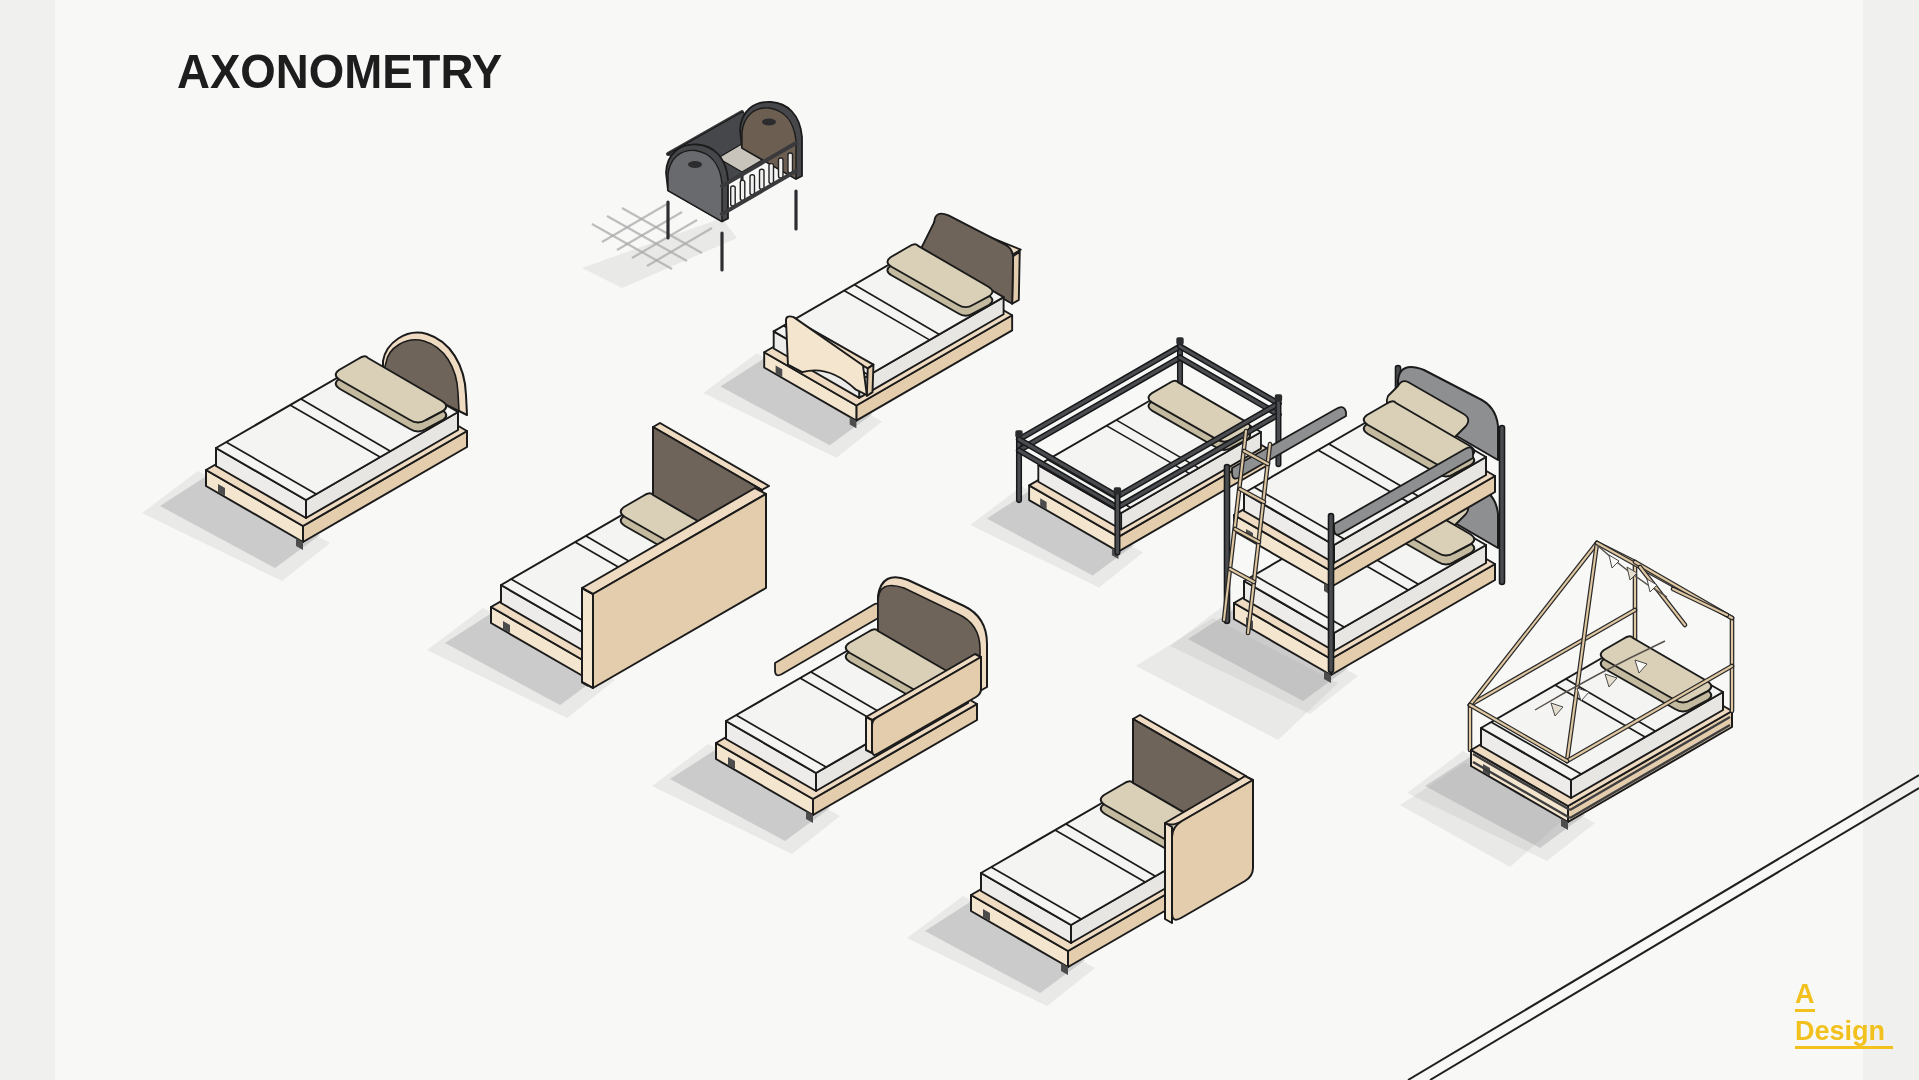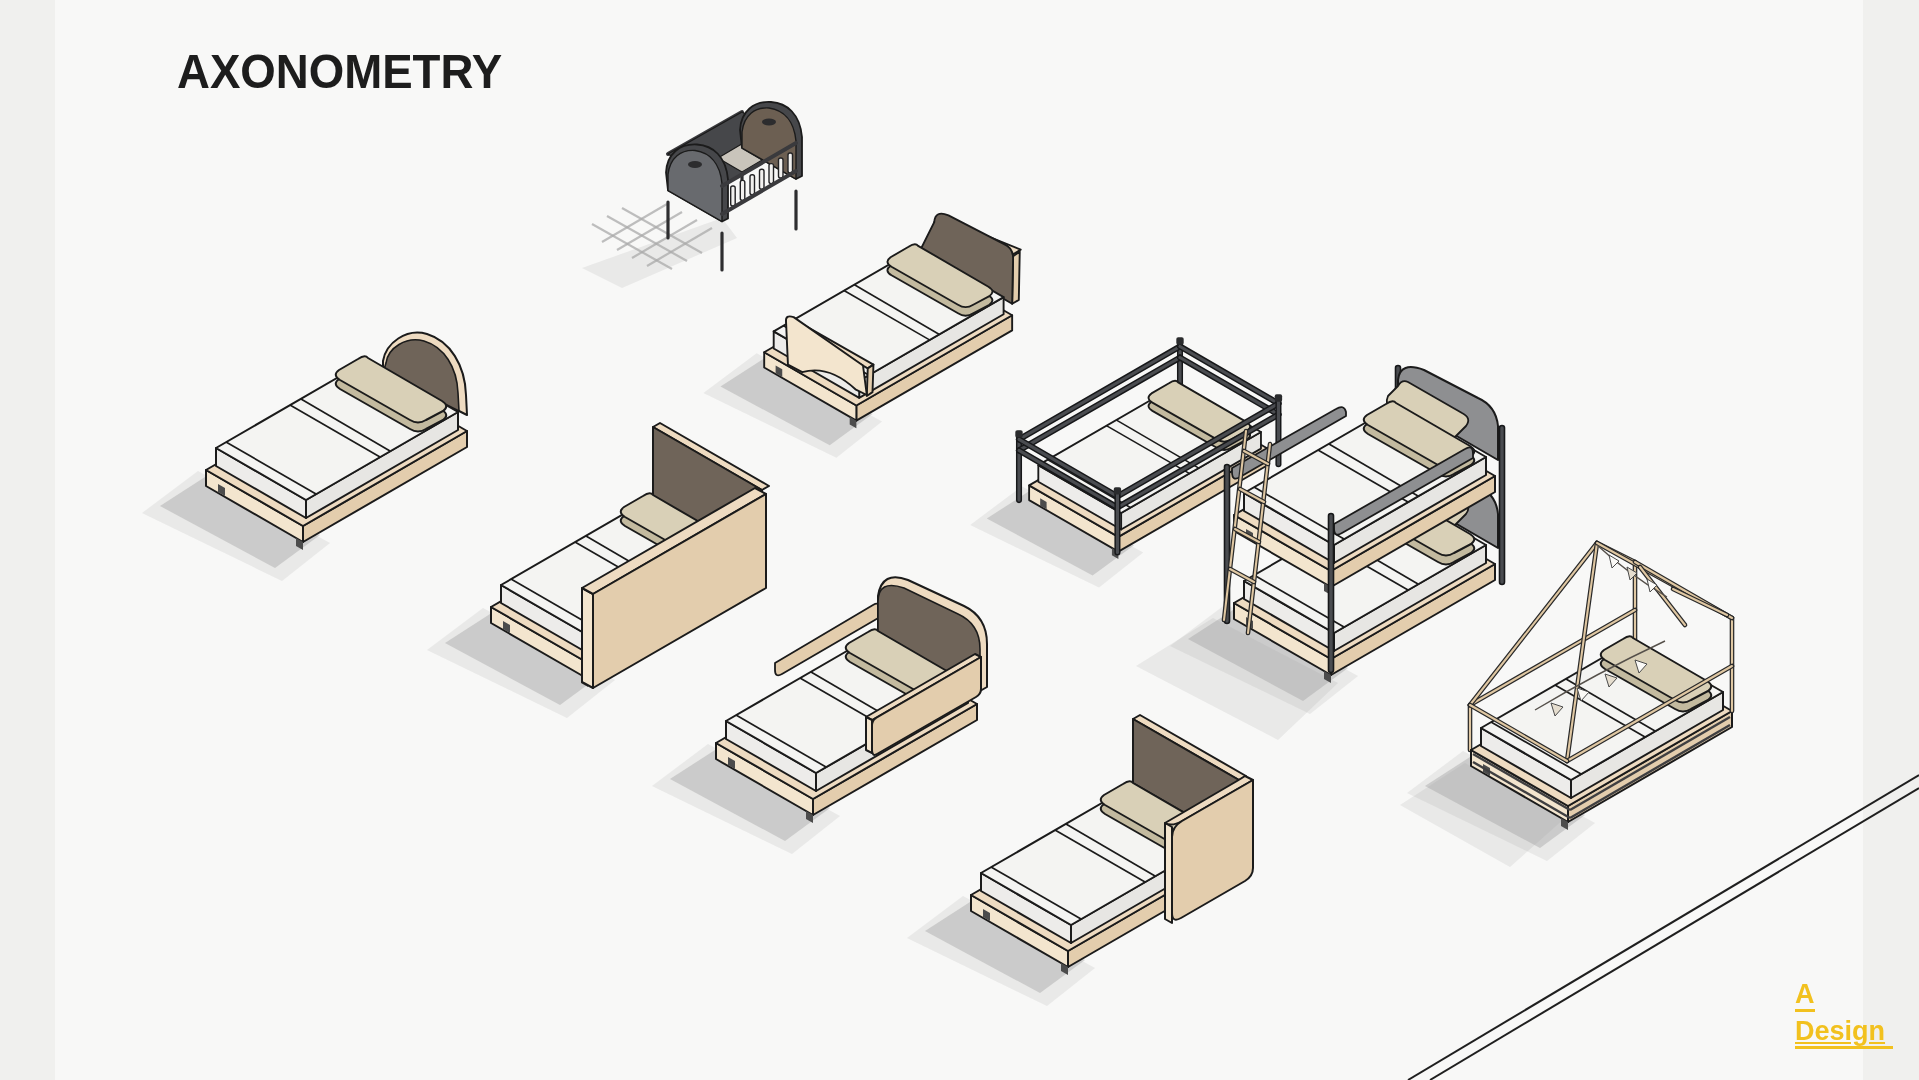--- a/index.html
+++ b/index.html
@@ -24,21 +24,21 @@
     font-size:48px;font-weight:800;color:var(--ink);
     letter-spacing:0px;transform:scaleX(.95);transform-origin:left top;
   }
   .scene{position:absolute;left:0;top:0;}
   .brand{
     position:absolute;left:1795px;top:981px;
     color:var(--accent);font-weight:700;font-size:27px;line-height:1.0;
   }
   .brand a{display:inline-block;color:var(--accent);text-decoration:none;
     border-bottom:3px solid var(--accent);padding-bottom:1px;margin-bottom:6px;}
-  .brand .l2{padding-right:8px;text-decoration:underline;}
+  .brand .l2{padding-right:8px;}
   
   .w1{fill:var(--wood_top);} .w2{fill:var(--wood_side);} .w3{fill:var(--wood_light);}
   .m1{fill:var(--mattress_top);} .m2{fill:var(--mattress_side);} .m3{fill:var(--mattress_end);}
   .p1{fill:var(--pillow_top);} .p2{fill:var(--pillow_side);}
   .dk{fill:var(--taupe_panel);} .gp{fill:var(--panel_gray);}
   .cd{fill:var(--crib_dark);} .cg{fill:var(--crib_gray);} .cb{fill:var(--crib_brown);}
   .sh{fill:var(--shadow);opacity:.38;stroke:none;}
   .sh2{fill:var(--shadow);opacity:.16;stroke:none;}
   .ft{fill:#4c4c4c;stroke:none;}
   .fold{fill:none;stroke:var(--outline);stroke-width:1.7;}

